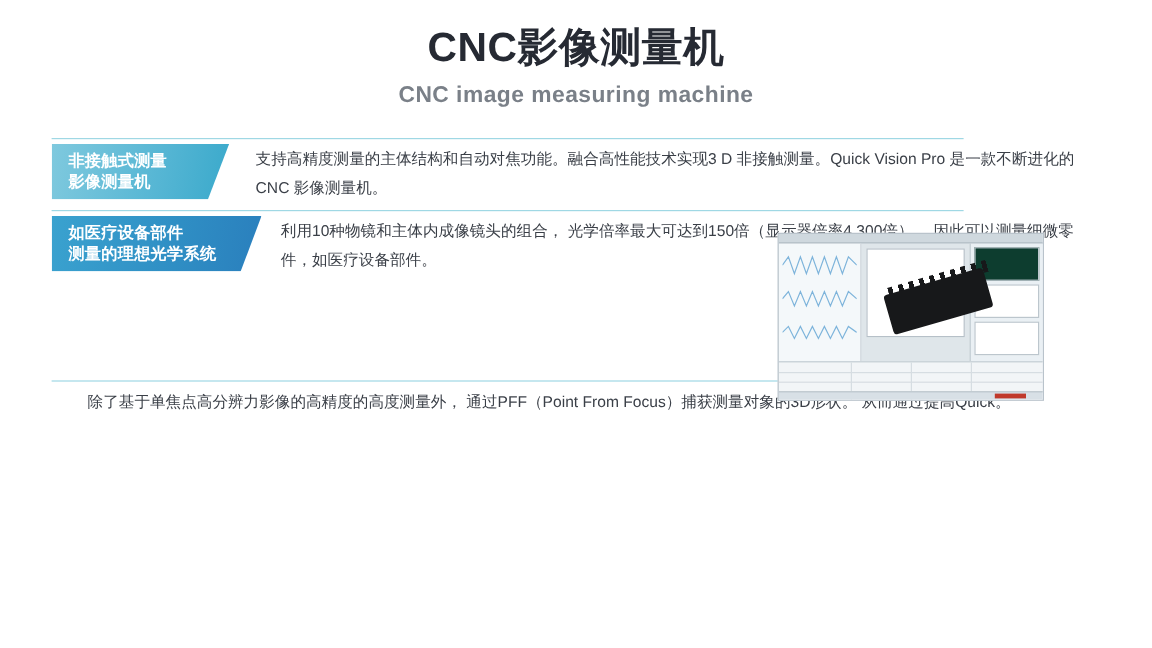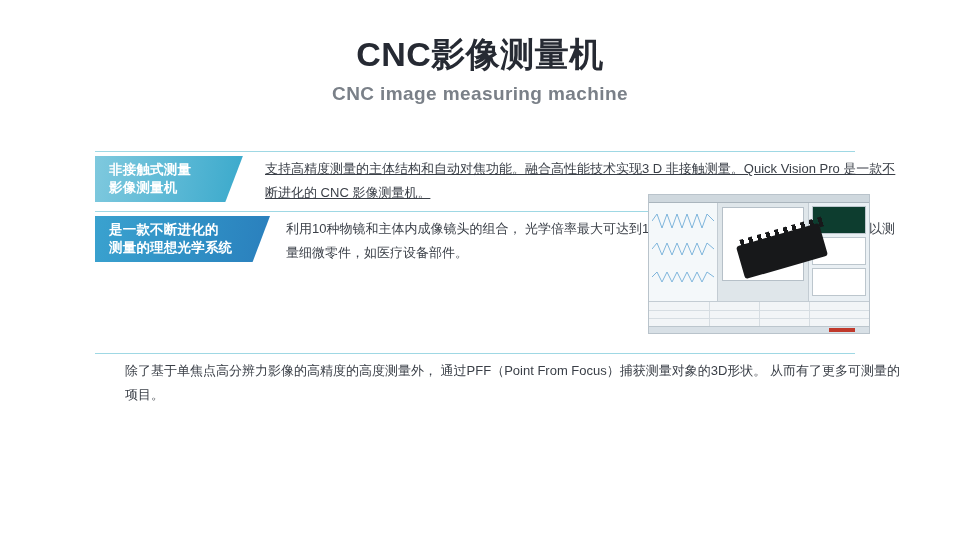--- a/index.html
+++ b/index.html
@@ -12,41 +12,41 @@
     background: #ffffff;
     font-family: "Liberation Sans", sans-serif;
     color: #333333;
     overflow: hidden;
     position: relative;
   }
 
   
   .header {
     text-align: center;
-    padding-top: 34px;
+    padding-top: 20px;
   }
   .title-main {
     font-size: 34px;
     font-weight: bold;
     color: #262a33;
     letter-spacing: 0.5px;
     line-height: 1.2;
   }
   .title-sub {
     font-size: 19px;
     color: #7a8088;
     font-weight: bold;
     margin-top: 8px;
     letter-spacing: 0.4px;
   }
 
   
   .sections {
-    margin-top: 46px;
-    padding-left: 95px;
+    margin-top: 24px;
+    padding-left: 43px;
     padding-right: 60px;
   }
   .section {
     position: relative;
     margin-bottom: 6px;
   }
   .divider {
     height: 1px;
     background: #9fd8e4;
     width: 760px;
@@ -76,21 +76,21 @@
   .tag.w3 { width: 160px; background: linear-gradient(100deg, #2c7dbb 0%, #255ea6 70%, #21539d 100%); -webkit-clip-path: polygon(0 0, 100% 0, 89% 100%, 0 100%); clip-path: polygon(0 0, 100% 0, 89% 100%, 0 100%); }
   .tag.w4 { width: 218px; background: linear-gradient(100deg, #274fa0 0%, #213f90 70%, #1e3788 100%); -webkit-clip-path: polygon(0 0, 100% 0, 92% 100%, 0 100%); clip-path: polygon(0 0, 100% 0, 92% 100%, 0 100%); }
 
   .body-text {
     font-size: 13px;
     line-height: 1.85;
     color: #3a3f47;
     flex: 1 1 auto;
     padding-top: 5px;
   }
-  .s1 .body-text { margin-left: 22px; width: 500px; text-decoration: underline; }
+  .s1 .body-text { margin-left: 22px; width: 500px; }
   .s2 .body-text { margin-left: 16px; width: 380px; }
   .s3 .body-text { margin-left: 30px; width: 525px; }
   .s4 .body-text { margin-left: 40px; width: 470px; padding-top: 12px; }
 
   
   .screenshot {
     position: absolute;
     left: 648px;
     top: 194px;
     width: 222px;
@@ -218,31 +218,31 @@
         <div>影像测量机</div>
       </div>
       <div class="body-text">支持高精度测量的主体结构和自动对焦功能。融合高性能技术实现3 D 非接触测量。Quick Vision Pro 是一款不断进化的 CNC 影像测量机。</div>
     </div>
   </div>
 
   <div class="section s2">
     <div class="divider"></div>
     <div class="row">
       <div class="tag w2">
-        <div>是一款不断进化的</div>
+        <div>如医疗设备部件</div>
         <div>测量的理想光学系统</div>
       </div>
       <div class="body-text">利用10种物镜和主体内成像镜头的组合， 光学倍率最大可达到150倍（显示器倍率4,300倍）。 因此可以测量细微零件，如医疗设备部件。</div>
     </div>
   </div>
 
   <div class="section s3" style="margin-top:88px;">
     <div class="divider"></div>
     <div class="row">
-      <div class="body-text">除了基于单焦点高分辨力影像的高精度的高度测量外， 通过PFF（Point From Focus）捕获测量对象的3D形状。 从而有了更多可测量的项目。</div>
+      <div class="body-text">除了基于单焦点高分辨力影像的高精度的高度测量外， 通过PFF（Point From Focus）捕获测量对象的3D形状。 从而通过提高Quick。</div>
     </div>
   </div>
 
 
 </div>
 
 <div class="screenshot">
   <div class="ss-topbar"></div>
   <div class="ss-main">
     <div class="ss-left">

